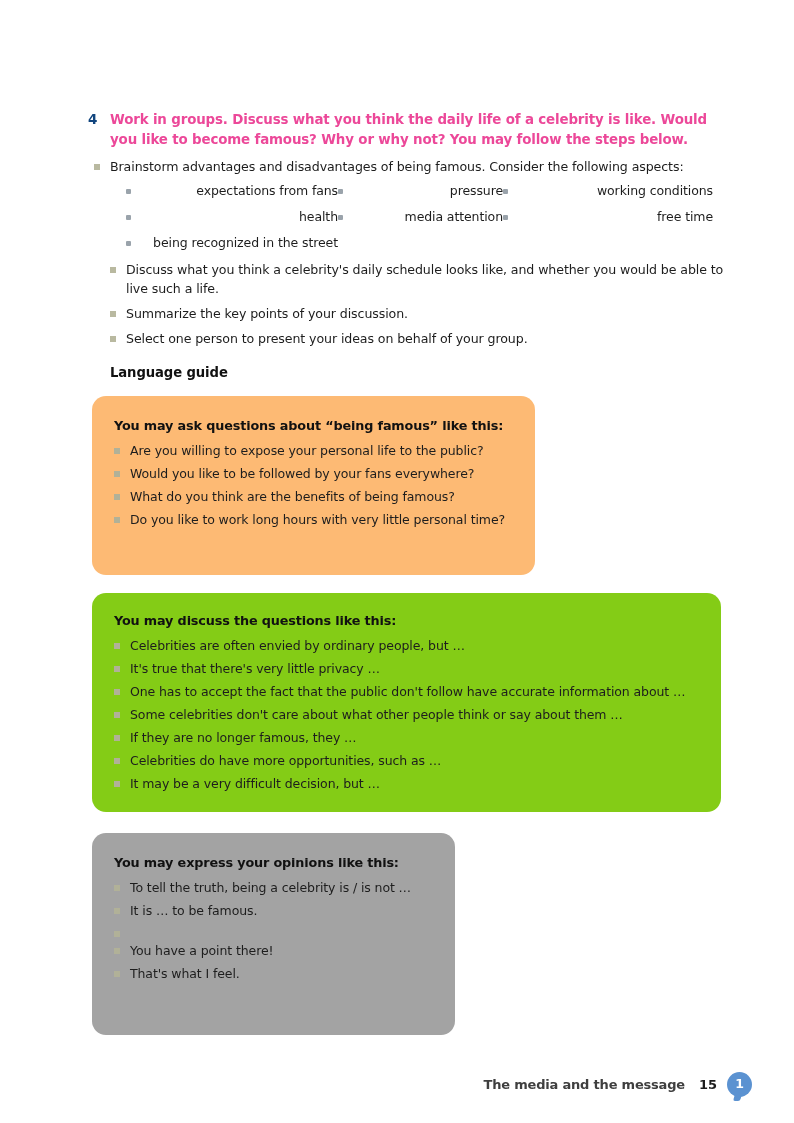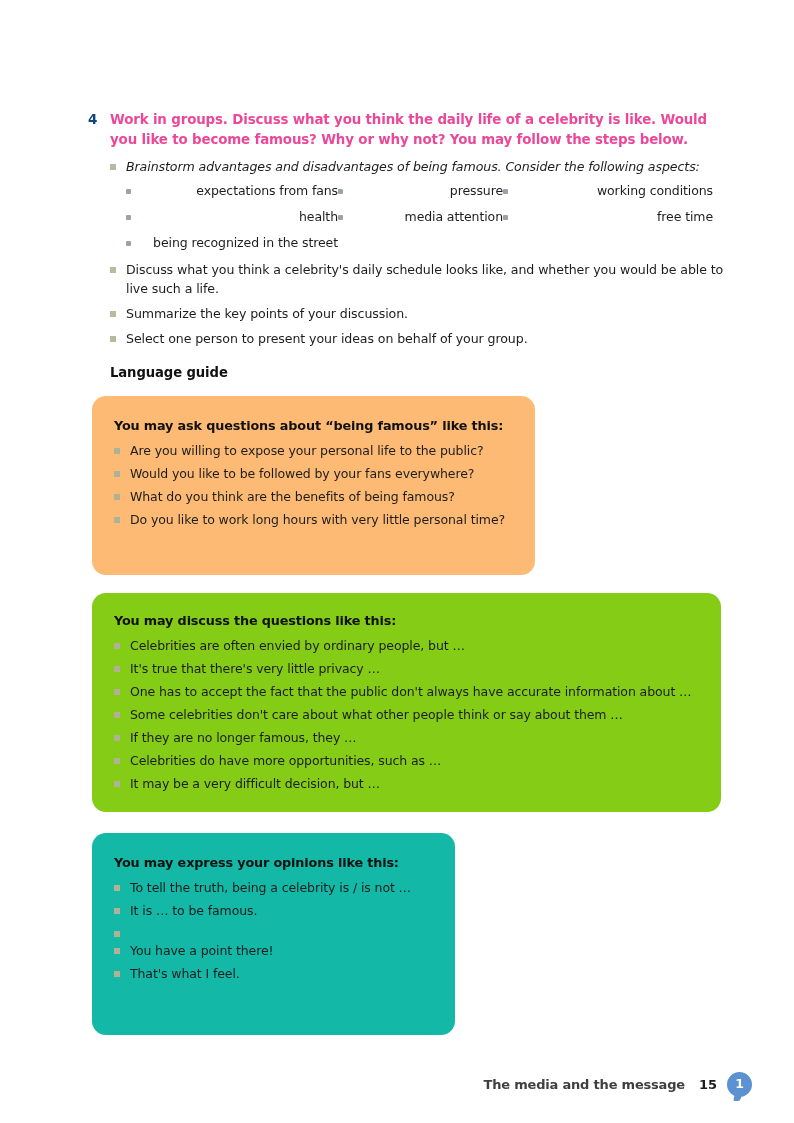--- a/index.html
+++ b/index.html
@@ -47,24 +47,23 @@
     font-size: 13.4px;
     font-weight: bold;
     color: #ec4899;
     line-height: 19.5px;
     letter-spacing: -0.15px;
   }
 
   
   .steps {
     position: absolute;
-    left: 110px;
+    left: 94px;
     top: 157px;
     width: 620px;
-    font-style: italic;
   }
   .step {
     display: flex;
     align-items: flex-start;
     margin-bottom: 6px;
   }
   .sq-bullet {
     flex: 0 0 16px;
     width: 16px;
     padding-top: 7px;
@@ -380,21 +379,21 @@
       <div class="box-item">
         <div class="sq-bullet">
             <i></i>
           </div>
         <div class="bi-text">It's true that there's very little privacy …</div>
       </div>
       <div class="box-item">
         <div class="sq-bullet">
             <i></i>
           </div>
-        <div class="bi-text">One has to accept the fact that the public don't always have accurate information about …</div>
+        <div class="bi-text">One has to accept the fact that the public don't follow have accurate information about …</div>
       </div>
       <div class="box-item">
         <div class="sq-bullet">
             <i></i>
           </div>
         <div class="bi-text">Some celebrities don't care about what other people think or say about them …</div>
       </div>
       <div class="box-item">
         <div class="sq-bullet">
             <i></i>
@@ -409,21 +408,21 @@
       </div>
       <div class="box-item">
         <div class="sq-bullet">
             <i></i>
           </div>
         <div class="bi-text">It may be a very difficult decision, but …</div>
       </div>
     </div>
   </div>
 
-  <div class="box" id="box-opinions" style="background: #14b8a6;">
+  <div class="box" id="box-opinions" style="background: #a3a3a3;">
     <div class="box-title">You may express your opinions like this:</div>
     <div class="box-list">
       <div class="box-item">
         <div class="sq-bullet">
             <i></i>
           </div>
         <div class="bi-text">To tell the truth, being a celebrity is / is not …</div>
       </div>
       <div class="box-item">
         <div class="sq-bullet">

